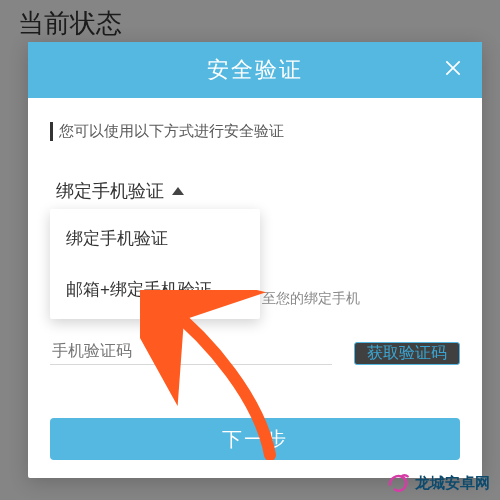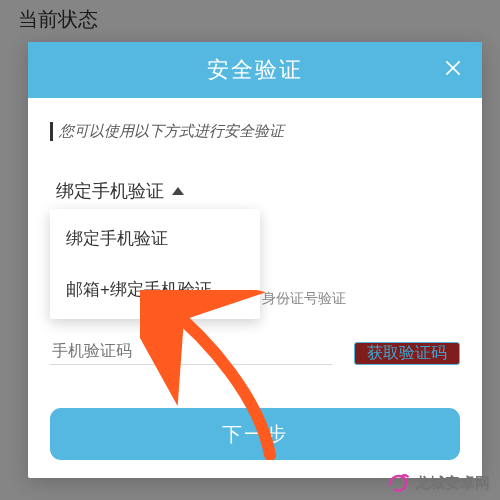--- a/index.html
+++ b/index.html
@@ -4,21 +4,21 @@
 <style>
   * { box-sizing: border-box; margin: 0; padding: 0; }
   html, body { width: 500px; height: 500px; overflow: hidden; font-family: "Microsoft YaHei", "PingFang SC", sans-serif; }
   body { background: #f2f2f2; position: relative; }
 
   
   .bg-header {
     display: flex;
     justify-content: space-between;
     padding: 6px 18px 0 18px;
-    font-size: 20px;
+    font-size: 26px;
     color: #333;
   }
 
   .overlay {
     position: absolute;
     inset: 0;
     background: rgba(0,0,0,0.45);
   }
 
   .dialog {
@@ -63,21 +63,20 @@
     flex: 1;
     position: relative;
   }
 
   .instruction {
     font-size: 15px;
     color: #5a5a5a;
     border-left: 3px solid #333;
     padding-left: 6px;
     margin-bottom: 38px;
-    font-style: italic;
   }
 
   .dropdown-wrap {
     position: relative;
     margin-left: 6px;
     margin-top: 20px;
   }
 
   .dropdown-toggle {
     display: flex;
@@ -137,38 +136,38 @@
     border-bottom: 1px solid #d8d8d8;
     font-size: 16px;
     color: #aaa;
     padding: 4px 2px;
     outline: none;
     background: transparent;
   }
   .get-code-btn {
     border: 1px solid #54b8e0;
     color: #3aa5d2;
-    background: #7f1d1d;
+    background: #404040;
     font-size: 16px;
     padding: 0 12px;
     border-radius: 3px;
     cursor: pointer;
     white-space: nowrap;
   }
 
   .next-btn {
     position: absolute;
     left: 22px; right: 22px;
     bottom: 18px;
-    height: 52px;
+    height: 42px;
     background: #54b8e0;
     color: #fff;
     font-size: 20px;
     border: none;
-    border-radius: 11px;
+    border-radius: 4px;
     cursor: pointer;
     letter-spacing: 2px;
   }
 
   
   .arrow-svg {
     position: absolute;
     left: 140px;
     top: 290px;
     width: 160px;
@@ -188,21 +187,21 @@
     z-index: 80;
   }
   .wm-icon {
     width: 26px; height: 26px;
     position: relative;
   }
   .wm-icon svg { width: 100%; height: 100%; }
   .wm-text {
     font-size: 15px;
     font-weight: 600;
-    color: #737373;
+    color: #0c4a6e;
   }
 </style>
 </head>
 <body>
 
 <div class="bg-header">
   <span>当前状态</span>
 </div>
 
 <div class="overlay"></div>
@@ -227,21 +226,21 @@
       <div class="dropdown-toggle">
         <span>绑定手机验证</span>
         <span class="caret-up"></span>
       </div>
       <div class="dropdown-menu">
         <div class="dropdown-item">绑定手机验证</div>
         <div class="dropdown-item">邮箱+绑定手机验证</div>
       </div>
     </div>
 
-    <div class="behind-text">身份证号验证</div>
+    <div class="behind-text">至您的绑定手机</div>
 
     <div class="code-row">
       <input class="code-input" placeholder="手机验证码" style="">
       <button class="get-code-btn">获取验证码</button>
     </div>
 
     <button class="next-btn">下一步</button>
   </div>
 </div>
 

